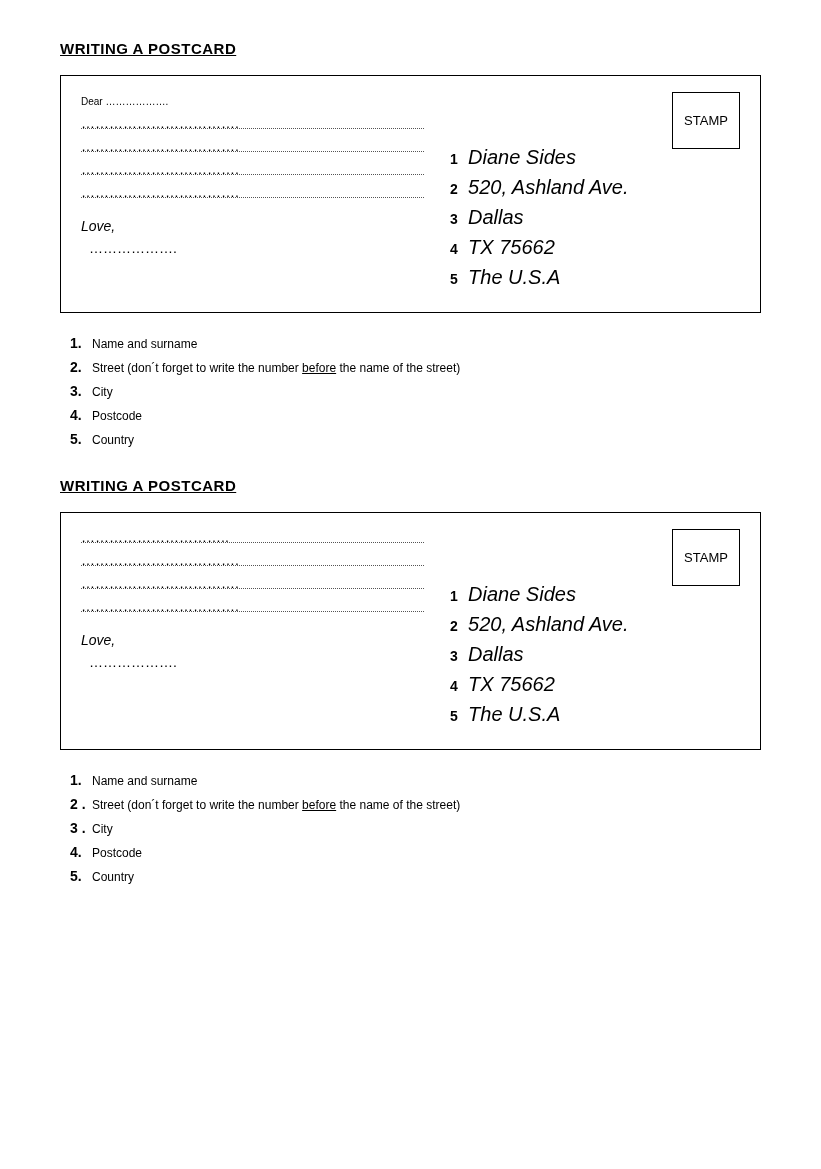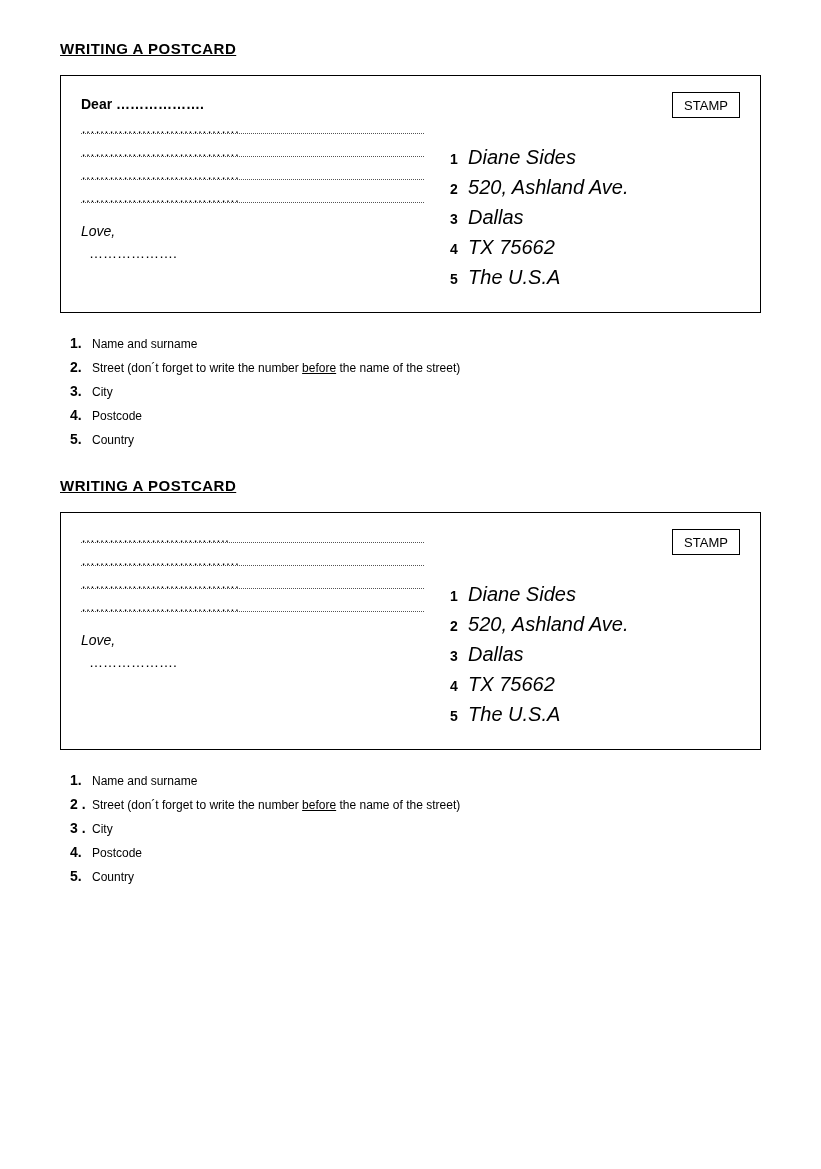--- a/index.html
+++ b/index.html
@@ -45,35 +45,34 @@
 
     .postcard-right {
       width: 44%;
       float: right;
       padding-top: 0px;
     }
 
     .stamp-box {
       border: 1.5px solid #000;
       width: 68px;
-      height: 26px;
+      height: 57px;
       display: flex;
       align-items: center;
       justify-content: center;
       font-size: 13px;
       font-weight: normal;
       float: right;
       margin-bottom: 10px;
     }
 
     .dear-line {
-      font-size: 14px;
+      font-size: 10px;
       margin-bottom: 8px;
       margin-top: 4px;
-      font-weight: bold;
     }
 
     .dotted-line {
       border-bottom: 1px dotted #555;
       margin-bottom: 9px;
       height: 14px;
     }
 
     .love-line {
       font-size: 14px;

